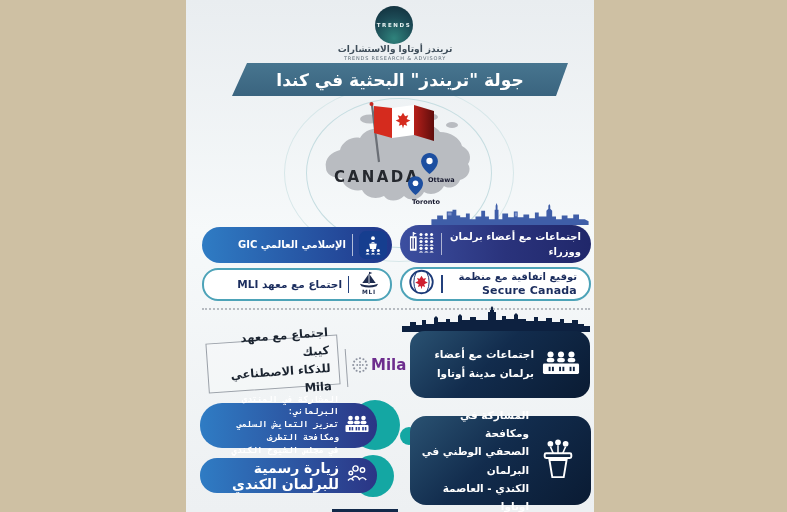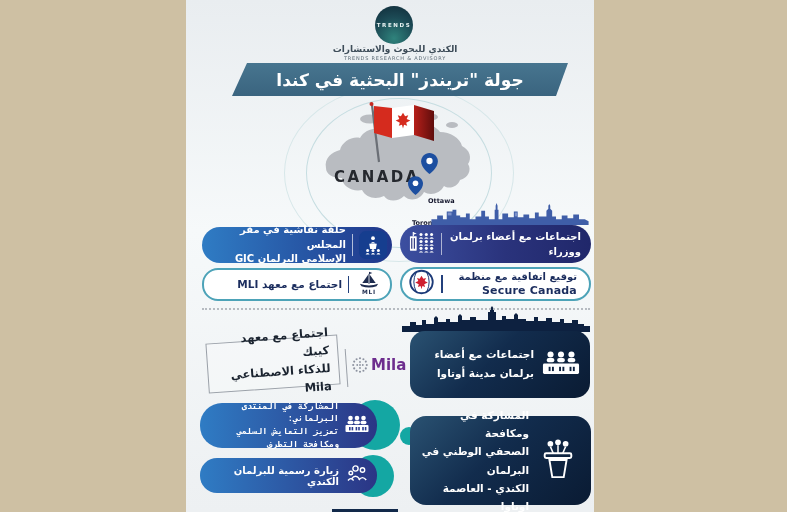--- a/index.html
+++ b/index.html
@@ -26,21 +26,21 @@
     display:flex;align-items:center;justify-content:center;}
   .banner span{color:#fff;font-size:17px;font-weight:bold;direction:rtl;}
   
   .map-svg{position:absolute;left:318px;top:106px;}
   .flag-svg{position:absolute;left:352px;top:98px;}
   .canada-label{position:absolute;left:312px;top:168px;width:130px;text-align:center;
     font-size:15px;font-weight:bold;letter-spacing:2.5px;color:#25282e;}
   .pin{position:absolute;}
   .pin-ottawa{left:421px;top:153px;}
   .pin-toronto{left:408px;top:176px;}
-  .pin-label{position:absolute;font-size:6.5px;font-weight:bold;color:#14162c;margin-top:21px;}
+  .pin-label{position:absolute;font-size:6.5px;font-weight:bold;color:#14162c;}
   .lbl-ottawa{left:428px;top:176px;}
   .lbl-toronto{left:412px;top:198px;}
   
   .sky-toronto{position:absolute;left:428px;top:202px;}
   .sky-ottawa{position:absolute;left:402px;top:304px;}
   
   .pill{position:absolute;}
   .pill .txt{position:absolute;top:50%;transform:translateY(-50%);direction:rtl;text-align:right;
     color:#fff;font-weight:bold;font-size:10px;line-height:1.45;}
   .pill-gic{left:202px;top:227px;width:190px;height:36px;border-radius:18px;
@@ -86,21 +86,21 @@
   .cres1{left:350px;top:400px;width:50px;height:50px;}
   .cres2{left:352px;top:455px;width:42px;height:42px;}
   .teal-dot{position:absolute;left:400px;top:427px;width:18px;height:18px;border-radius:50%;background:#14a7a3;}
   .box-blue{position:absolute;background:linear-gradient(90deg,#2f7cc4 0%,#2b3585 100%);}
   .box-forum{left:200px;top:403px;width:177px;height:45px;border-radius:22px;}
   .box-forum .txt{position:absolute;right:38px;left:8px;top:50%;transform:translateY(-50%);
     direction:rtl;text-align:right;color:#fff;font-weight:bold;font-size:8.5px;line-height:1.5;font-family:Liberation Mono, monospace;}
   .box-forum .icon{position:absolute;right:8px;top:50%;transform:translateY(-50%);}
   .box-visit{left:200px;top:458px;width:177px;height:35px;border-radius:17px;}
   .box-visit .txt{position:absolute;right:38px;left:8px;top:50%;transform:translateY(-50%);
-    direction:rtl;text-align:right;color:#fff;font-weight:bold;font-size:10px;}
+    direction:rtl;text-align:right;color:#fff;font-weight:bold;font-size:14px;}
   .box-visit .icon{position:absolute;right:8px;top:50%;transform:translateY(-50%);}
   .box-press{left:410px;top:416px;width:181px;height:89px;border-radius:16px;}
   .box-press .txt{right:62px;left:8px;top:50%;transform:translateY(-50%);font-size:10.5px;line-height:1.75;}
   .box-press .icon{position:absolute;right:13px;top:50%;transform:translateY(-50%);}
   .bottom-bar{position:absolute;left:332px;top:509px;width:66px;height:3px;background:#12294a;}
 </style>
 </head>
 <body>
 
 <div id="stage">
@@ -145,22 +145,21 @@
     <path fill="#3f5ea8" d="M0,24 L0,18 L6,18 L6,14 L12,14 L12,18 L16,18 L16,10 L22,10 L22,8 L26,8 L26,14 L30,14 L30,16 L36,16 L36,12 L40,12 L40,18 L46,18 L46,15 L52,15 L52,9 L56,9 L56,15 L60,15 L60,18 L66,18 L66,8 L67,8 L67,4 L68,1 L69,4 L69,8 L70,8 L70,18 L74,18 L74,12 L80,12 L80,16 L86,16 L86,10 L90,10 L90,16 L96,16 L96,13 L102,13 L102,17 L108,17 L108,11 L112,11 L112,15 L120,15 L120,9 L122,7 L122,4 L123,2 L124,4 L124,7 L126,9 L126,15 L130,15 L130,18 L136,18 L136,14 L142,14 L142,17 L148,17 L148,13 L154,13 L154,18 L160,18 L164,20 L164,24 Z"></path>
     <rect x="17" y="11" width="4" height="3" fill="#7d92ca"></rect>
     <rect x="87" y="11" width="2.5" height="4" fill="#7d92ca"></rect>
   </svg>
   <svg class="sky-ottawa" width="188" height="28" viewBox="0 0 188 28">
     <path fill="#0d2140" d="M0,28 L0,22 L8,22 L8,18 L14,18 L14,21 L20,21 L20,16 L24,16 L24,20 L32,20 L32,14 L34,12 L36,14 L36,18 L44,18 L44,15 L48,15 L48,18 L56,18 L56,12 L58,10 L60,12 L60,16 L68,16 L68,13 L74,13 L74,16 L86,16 L86,8 L88,8 L88,5 L90,2 L92,5 L92,8 L94,8 L94,16 L100,16 L100,12 L104,12 L104,15 L112,15 L112,11 L114,9 L116,11 L116,15 L124,15 L124,17 L132,17 L132,13 L136,13 L136,17 L144,17 L144,14 L150,14 L150,18 L158,18 L158,15 L162,15 L162,19 L170,19 L170,16 L176,16 L176,20 L182,20 L182,22 L188,22 L188,28 Z"></path>
   </svg>
 
   <div class="pill pill-gic">
     <div class="txt">
-      <div>حلقة نقاشية في مقر المجلس</div>
-      <div>الإسلامي البرلمان GIC</div>
+      <div>الإسلامي العالمي GIC</div>
     </div>
     <div class="vdiv"></div>
     <div class="icon-sq">
       <svg width="20" height="20" viewBox="0 0 20 20" fill="#fff">
         <circle cx="10" cy="3.2" r="1.9"></circle>
         <path d="M7.4,8.6 Q10,5.4 12.6,8.6 Z"></path>
         <path d="M6.2,8.8 h7.6 l-1,5.2 h-5.6 Z"></path>
         <circle cx="4.6" cy="15.6" r="1.5"></circle>
           <path d="M2.6,19.4 Q4.6,16.8 6.6,19.4 Z"></path>
         <circle cx="10" cy="15.6" r="1.5"></circle>
@@ -296,20 +295,21 @@
         </g>
       </svg>
     </div>
   </div>
 
   <div class="crescent cres1"></div>
   <div class="box-blue box-forum">
     <div class="txt">
       <div>المشاركة في المنتدى البرلماني:</div>
       <div>تعزيز التعايش السلمي ومكافحة التطرف</div>
+      <div>في مجلس الشيوخ الكندي</div>
     </div>
     <div class="icon">
       <svg width="24" height="18" viewBox="0 0 24 18" fill="#fff">
         <circle cx="5.5" cy="3" r="2.3"></circle>
           <rect x="2.5" y="5.8" width="6" height="3.4" rx="1.6"></rect>
         <circle cx="12" cy="3" r="2.3"></circle>
           <rect x="9" y="5.8" width="6" height="3.4" rx="1.6"></rect>
         <circle cx="18.5" cy="3" r="2.3"></circle>
           <rect x="15.5" y="5.8" width="6" height="3.4" rx="1.6"></rect>
         <rect x="0.5" y="10" width="23" height="7" rx="1"></rect>
@@ -355,19 +355,19 @@
           <path d="M11.8,15.5 Q15.5,10.8 19.2,15.5"></path>
         <circle cx="8.5" cy="4" r="2.6"></circle>
           <path d="M4.5,14.5 Q8.5,9 12.5,14.5"></path>
       </svg>
     </div>
   </div>
 
   <div class="logo-circle">
     <span>TRENDS</span>
   </div>
-  <div class="brand-ar">الكندي للبحوث والاستشارات</div>
+  <div class="brand-ar">تريندز أوتاوا والاستشارات</div>
   <div class="brand-en">TRENDS RESEARCH &amp; ADVISORY</div>
   <div class="banner">
     <span>جولة "تريندز" البحثية في كندا</span>
   </div>
   <div class="bottom-bar"></div>
 </div>
 
 </body></html>

